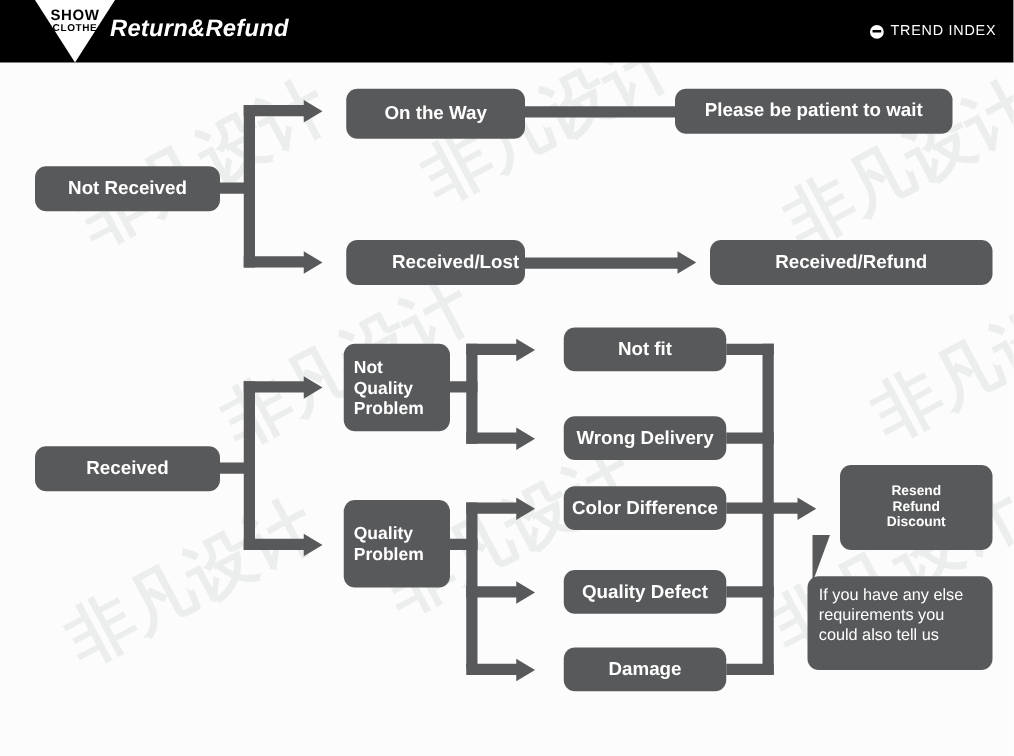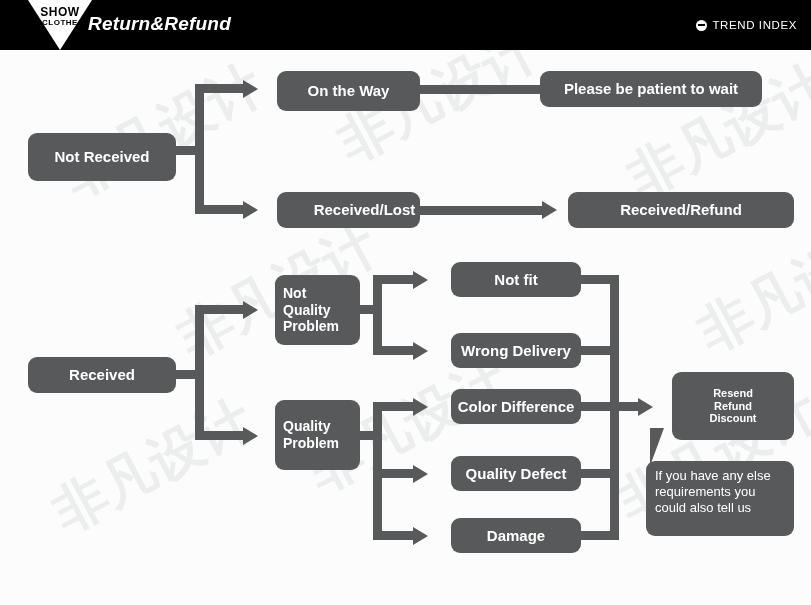--- a/index.html
+++ b/index.html
@@ -187,21 +187,21 @@
       <div id="logo-show">SHOW</div>
       <div id="logo-clothe">CLOTHE</div>
     </div>
     <div id="header-title">Return&amp;Refund</div>
     <div id="brand-tag">
       <div id="brand-icon"></div>
       <div id="brand-text">TREND INDEX</div>
     </div>
   </div>
 
-  <div class="node" style="left:28px; top:133px; width:148px; height:48px;">Not Received</div>
+  <div class="node" style="left:28px; top:133px; width:148px; height:36px;">Not Received</div>
 
   <div class="seg" style="left:176px; top:146px; width:28px; height:9px;"></div>
 
   <div class="seg" style="left:195px; top:84px; width:9px; height:130px;"></div>
 
   <div class="seg" style="left:195px; top:84px; width:50px; height:9px;"></div>
   <div class="arrow" style="left:243px; top:79.5px;"></div>
 
   <div class="seg" style="left:195px; top:205px; width:50px; height:9px;"></div>
   <div class="arrow" style="left:243px; top:200.5px;"></div>

